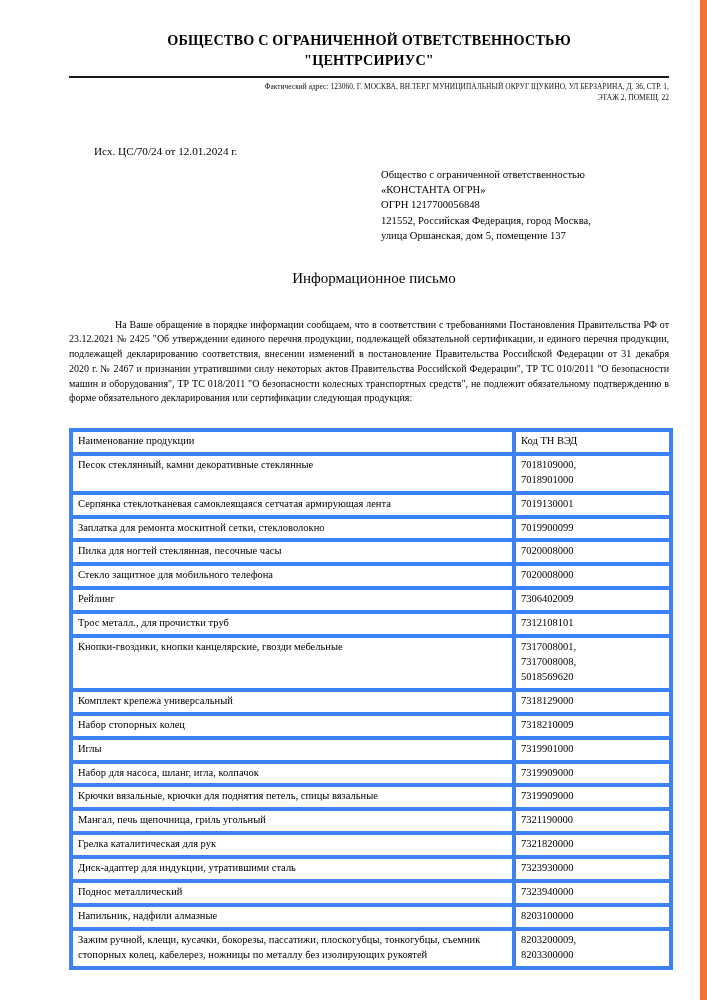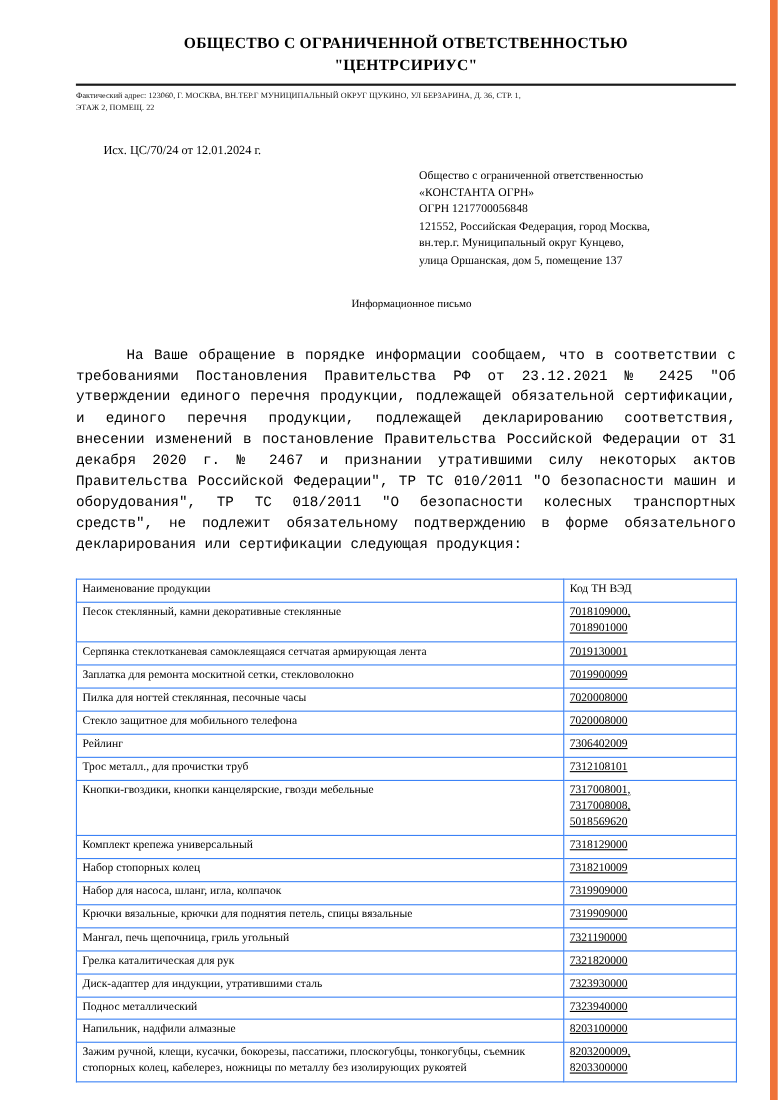--- a/index.html
+++ b/index.html
@@ -46,76 +46,75 @@
   .rule {
     border: none;
     border-top: 2.2px solid #1a1a1a;
     margin: 6px 0 3px 0;
     width: 100%;
   }
   .addr {
     font-size: 7.4px;
     line-height: 1.5;
     letter-spacing: 0.05px;
-    text-align: left;
+    text-align: right;
     color: #111;
   }
 
   
   .ref {
-    margin-top: 27px;
+    margin-top: 41px;
     font-size: 11.2px;
     padding-left: 25px;
   }
   .recipient {
     margin-top: 10px;
     margin-left: 312px;
     width: 300px;
     font-size: 10.6px;
     line-height: 1.46;
   }
   .recipient div { white-space: nowrap; }
 
   .subject {
     margin-top: 26px;
     text-align: center;
-    font-size: 10px;
+    font-size: 15px;
     padding-left: 10px;
   }
 
   
   .body-par {
     margin-top: 31px;
-    font-size: 13px;
+    font-size: 10px;
     line-height: 1.47;
     text-align: justify;
     text-indent: 46px;
     hyphens: none;
-    font-family: Liberation Mono, monospace;
   }
 
   
   table.products {
     margin-top: 22px;
     width: 600px;
     border-collapse: collapse;
     table-layout: fixed;
     font-size: 10.5px;
   }
   table.products td, table.products th {
-    border: 1px solid #3b82f6;
+    border: 4px solid #3b82f6;
     padding: 2px 5px 3px 5px;
     vertical-align: top;
     text-align: left;
     font-weight: normal;
     line-height: 1.42;
   }
   table.products col.c-name { width: 443px; }
   table.products col.c-code { width: 157px; }
-  .code-cell div { white-space: nowrap; text-decoration: underline; }
+  .code-cell div { white-space: nowrap; }
 </style>
 </head>
 <body>
 
 <div class="page">
 
   <div class="accent-bar" style="background: rgb(239, 114, 57);"></div>
 
   <div class="content">
 
@@ -127,21 +126,20 @@
       <div class="addr">ЭТАЖ 2, ПОМЕЩ. 22</div>
     </div>
 
     <div class="ref">Исх. ЦС/70/24 от 12.01.2024 г.</div>
 
     <div class="recipient">
       <div>Общество с ограниченной ответственностью</div>
       <div>«КОНСТАНТА ОГРН»</div>
       <div>ОГРН 1217700056848</div>
       <div>121552, Российская Федерация, город Москва,</div>
-      <div>вн.тер.г. Муниципальный округ Кунцево,</div>
       <div>улица Оршанская, дом 5, помещение 137</div>
     </div>
 
     <div class="subject">Информационное письмо</div>
 
     <div class="body-par">На Ваше обращение в порядке информации сообщаем, что в соответствии с требованиями Постановления Правительства РФ от 23.12.2021 № 2425 "Об утверждении единого перечня продукции, подлежащей обязательной сертификации, и единого перечня продукции, подлежащей декларированию соответствия, внесении изменений в постановление Правительства Российской Федерации от 31 декабря 2020 г. № 2467 и признании утратившими силу некоторых актов Правительства Российской Федерации", ТР ТС 010/2011 "О безопасности машин и оборудования", ТР ТС 018/2011 "О безопасности колесных транспортных средств",   не подлежит обязательному подтверждению в форме обязательного декларирования или сертификации следующая продукция:</div>
 
     <table class="products">
       <colgroup>
         <col class="c-name">
@@ -211,20 +209,26 @@
               <div>7318129000</div>
             </td>
           </tr>
           <tr>
             <td>Набор стопорных колец</td>
             <td class="code-cell">
               <div>7318210009</div>
             </td>
           </tr>
           <tr>
+            <td>Иглы</td>
+            <td class="code-cell">
+              <div>7319901000</div>
+            </td>
+          </tr>
+          <tr>
             <td>Набор для насоса, шланг, игла, колпачок</td>
             <td class="code-cell">
               <div>7319909000</div>
             </td>
           </tr>
           <tr>
             <td>Крючки вязальные, крючки для поднятия петель, спицы вязальные</td>
             <td class="code-cell">
               <div>7319909000</div>
             </td>

